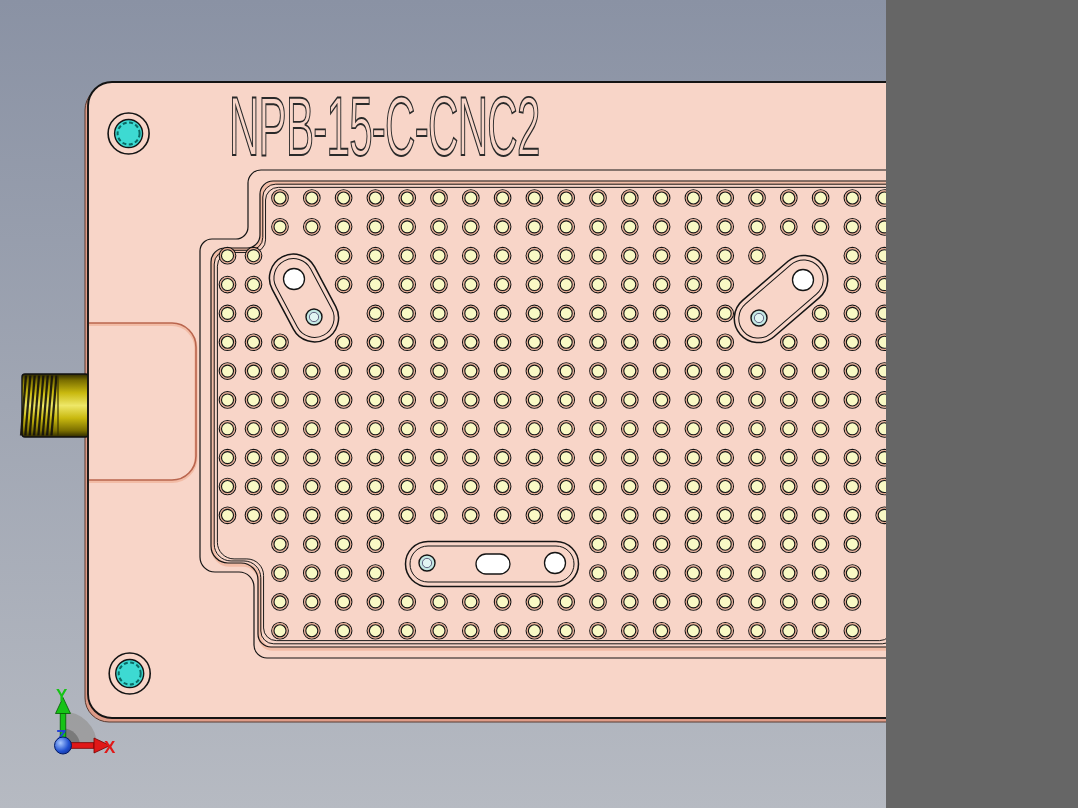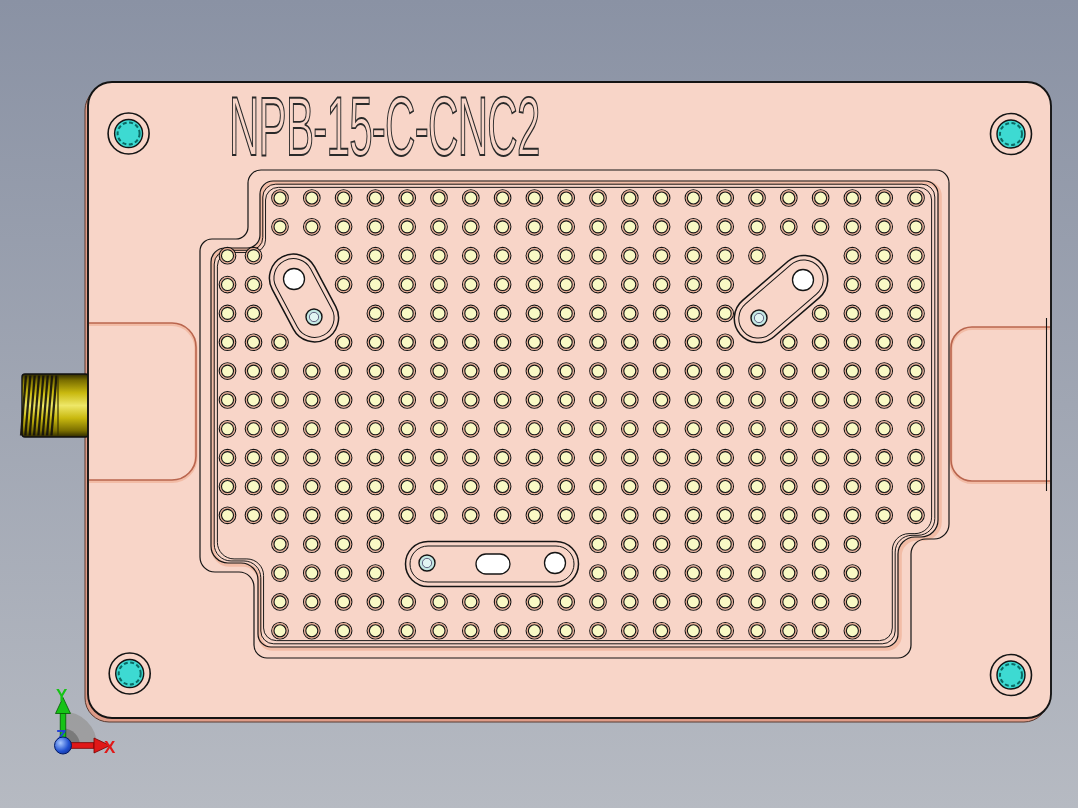--- a/index.html
+++ b/index.html
@@ -1,16 +1,16 @@
 <!DOCTYPE html>
 <html><head>
 <meta charset="utf-8">
 <style>
   html,body{margin:0;padding:0;background:#666;}
-  .stage{width:1078px;height:808px;position:relative;overflow:hidden;}
+  .stage{width:886px;height:808px;position:relative;overflow:hidden;}
   svg{display:block;}
   text{font-family:"Liberation Sans", sans-serif;}
   .triad-label{font-size:17px;font-weight:bold;}
   #engraving{font-family:"Liberation Sans", sans-serif;}
 </style>
 </head>
 <body>
 
 <div class="stage">
 <svg id="scene" width="1078" height="808" viewBox="0 0 1078 808" xmlns="http://www.w3.org/2000/svg">

